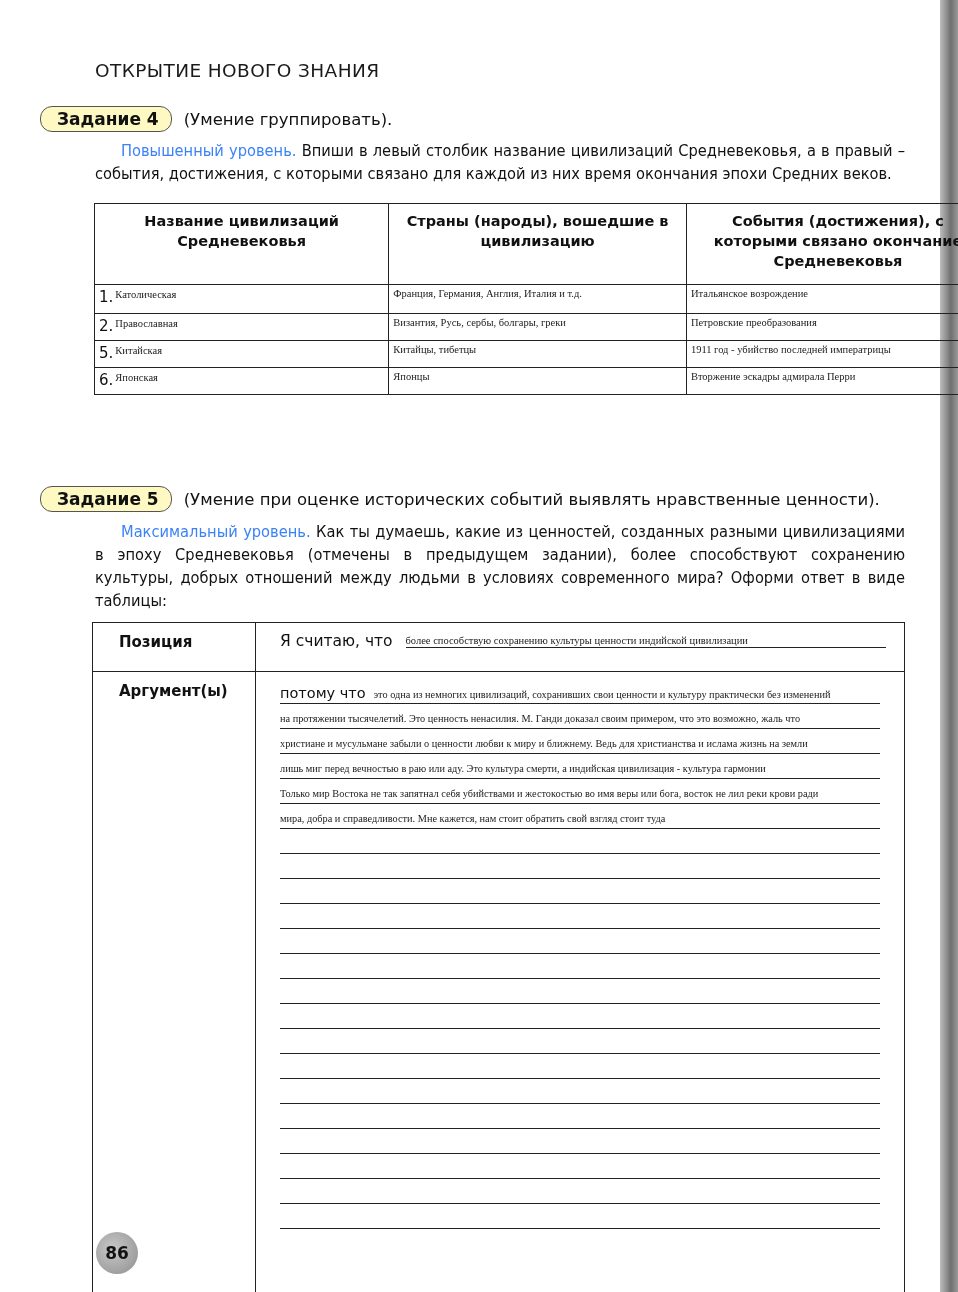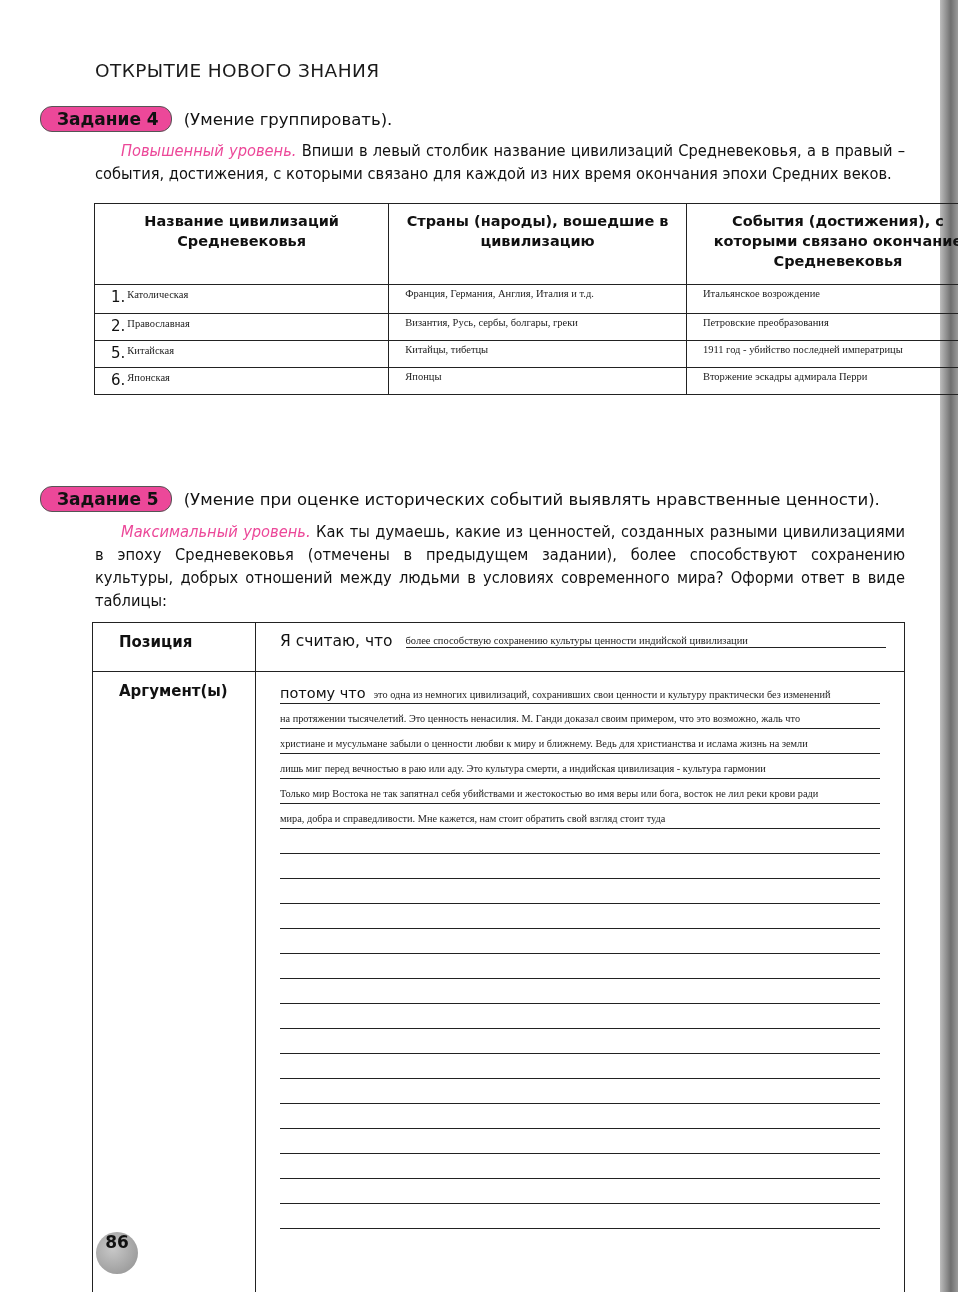--- a/index.html
+++ b/index.html
@@ -13,41 +13,41 @@
     background: linear-gradient(to right, #bdbdbd, #8a8a8a 40%, #6f6f6f 60%, #9a9a9a);
   }
   .section-title {
     position: absolute; left: 95px; top: 60px;
     font-size: 18.5px; letter-spacing: 0.4px; color: #1a1a1a;
   }
   .task-header { position: absolute; display: flex; align-items: center; }
   .task-badge {
     border: 1px solid #555; border-radius: 12px;
     padding: 2px 12px 2px 16px; font-weight: bold; font-size: 17px;
-    background: #ec4899; color: #111;
+    background: #fef9c3; color: #111;
   }
   .task-skill { margin-left: 12px; font-size: 16.5px; }
   .para {
     position: absolute; left: 95px; width: 810px;
     font-size: 16.3px; line-height: 23px; text-align: justify; text-indent: 26px;
     font-family: "DejaVu Sans Condensed", "DejaVu Sans", sans-serif;
   }
-  .level { color: #ec4899; font-style: italic; }
+  .level { color: #3b82f6; }
   table.civ {
     position: absolute; left: 94px; top: 203px; width: 896px;
     border-collapse: collapse;
   }
   table.civ th, table.civ td { border: 1.4px solid #222; }
   table.civ th {
     height: 72px; font-size: 14.5px; font-weight: bold; text-align: center;
     vertical-align: top; padding-top: 7px; line-height: 20px;
   }
   table.civ td {
     font-family: "Liberation Serif", serif; font-size: 10.5px; color: #222;
-    vertical-align: top; padding: 3px 16px; height: 20px;
+    vertical-align: top; padding: 3px 4px; height: 20px;
   }
   .rownum { font-family: "DejaVu Sans", sans-serif; font-size: 15px; color: #111; margin-right: 2px; vertical-align: -4px; }
   table.answer {
     position: absolute; left: 92px; top: 622px; width: 813px; height: 712px;
     border-collapse: collapse;
   }
   table.answer td { border: 1.4px solid #222; vertical-align: top; }
   .ans-label { font-weight: bold; font-size: 15px; padding: 10px 0 0 26px; width: 136px; }
   .pos-cell { height: 38px; padding: 9px 0 0 24px; font-size: 15.5px; position: relative; }
   .handwrite { font-family: "Liberation Serif", serif; font-size: 10.5px; color: #222; }
@@ -59,21 +59,21 @@
   .lines { position: absolute; left: 24px; top: 10px; width: 600px; }
   .line {
     height: 25px; border-bottom: 1.3px solid #222; box-sizing: border-box;
     font-family: "Liberation Serif", serif; font-size: 10.3px; color: #222;
     line-height: 15px; padding-top: 7px; white-space: nowrap; overflow: hidden;
   }
   .because { font-family: "DejaVu Sans", sans-serif; font-size: 14.5px; color: #111; margin-right: 8px; }
   .page-num {
     position: absolute; left: 96px; top: 1232px; width: 42px; height: 42px; border-radius: 50%;
     background: radial-gradient(circle at 40% 40%, #c8c8c8, #8e8e8e);
-    display: flex; align-items: flex-start; justify-content: center;
+    display: flex; align-items: center; justify-content: center;
     font-weight: bold; font-size: 17px; color: #111;
   }
 </style>
 </head>
 <body>
 
 <div class="binding-edge"></div>
 
 <div class="section-title">ОТКРЫТИЕ НОВОГО ЗНАНИЯ</div>
 

